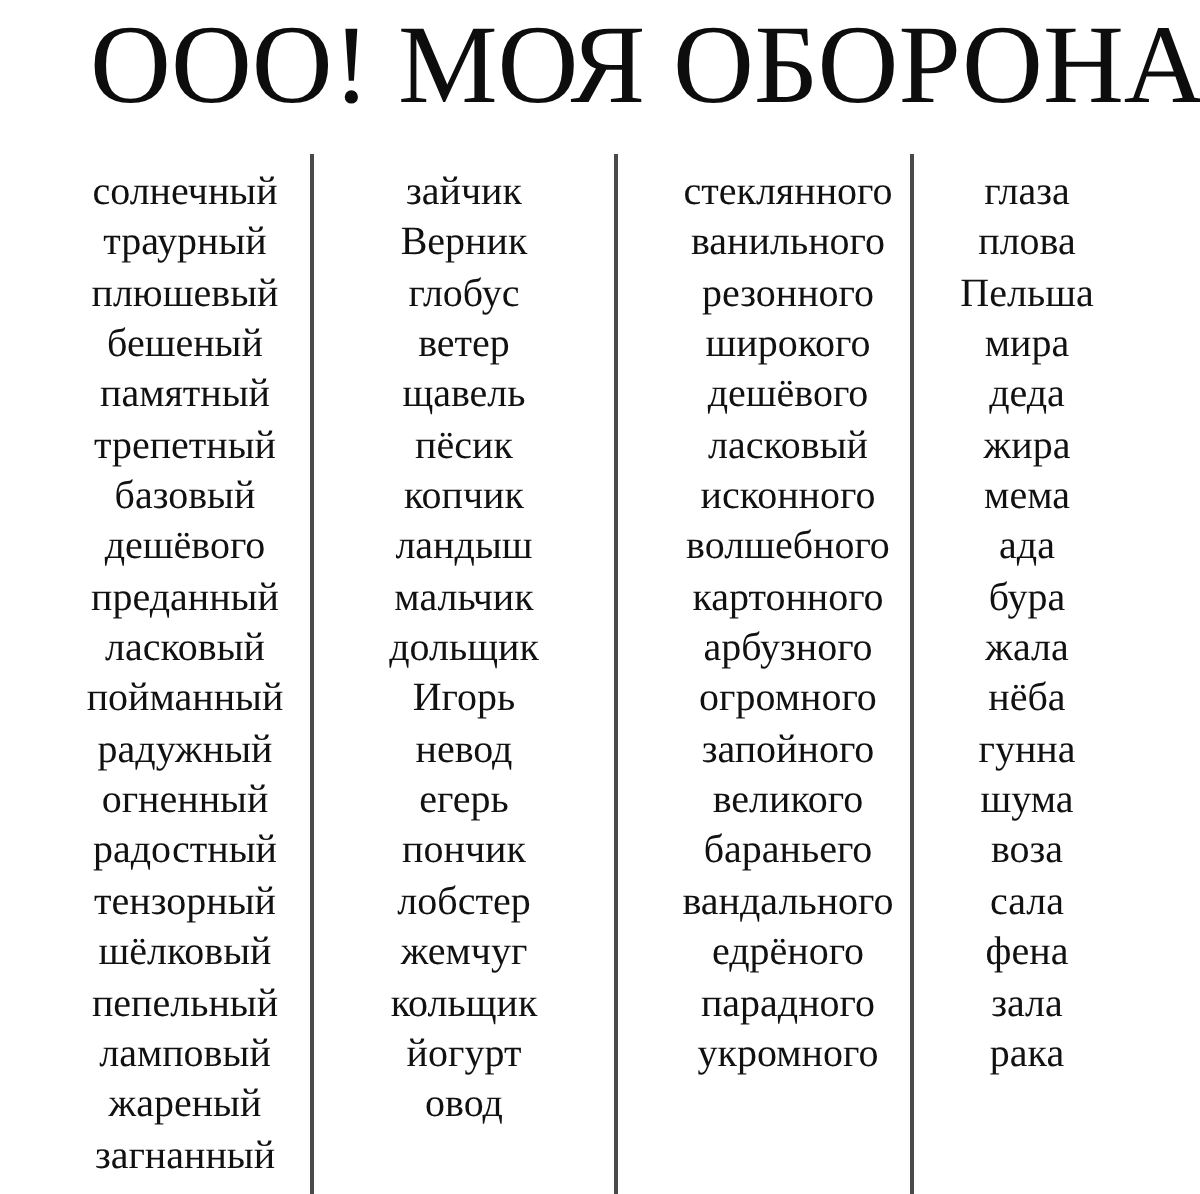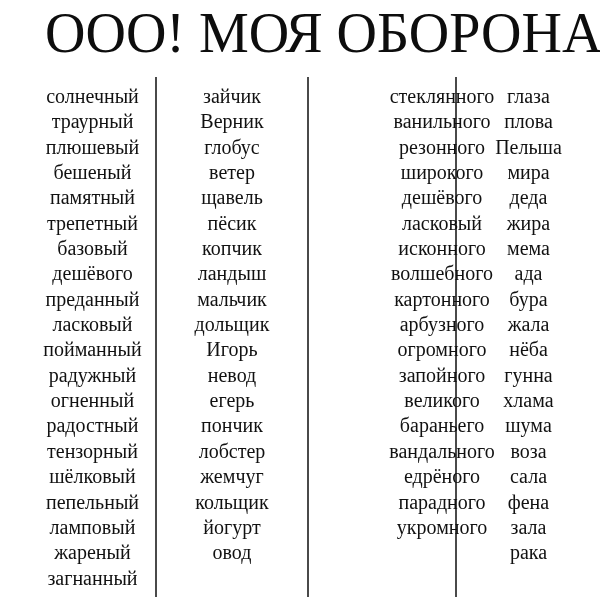--- a/index.html
+++ b/index.html
@@ -42,22 +42,22 @@
     }
     .col .word {
       display: block;
       height: 25.35px;
       line-height: 25.35px;
       font-size: 20px;
       white-space: nowrap;
     }
     #col-0 { left: 0; width: 185px; }
     #col-1 { left: 157px; width: 150px; }
-    #col-2 { left: 309px; width: 170px; padding-left: 48px; }
-    #col-3 { left: 472px; width: 113px; text-align: center; }
+    #col-2 { left: 309px; width: 170px; }
+    #col-3 { left: 457px; width: 113px; text-align: center; }
   </style>
 </head>
 <body>
 
 <div class="title">ООО! МОЯ ОБОРОНА!</div>
 
 <div class="divider" style="left:155px;"></div>
 <div class="divider" style="left:307px;"></div>
 <div class="divider" style="left:455px;"></div>
 
@@ -130,20 +130,19 @@
     <span class="word">Пельша</span>
     <span class="word">мира</span>
     <span class="word">деда</span>
     <span class="word">жира</span>
     <span class="word">мема</span>
     <span class="word">ада</span>
     <span class="word">бура</span>
     <span class="word">жала</span>
     <span class="word">нёба</span>
     <span class="word">гунна</span>
-    <span class="word">хлама</span>
     <span class="word">шума</span>
     <span class="word">воза</span>
     <span class="word">сала</span>
     <span class="word">фена</span>
     <span class="word">зала</span>
     <span class="word">рака</span>
   </div>
 
 </body></html>

